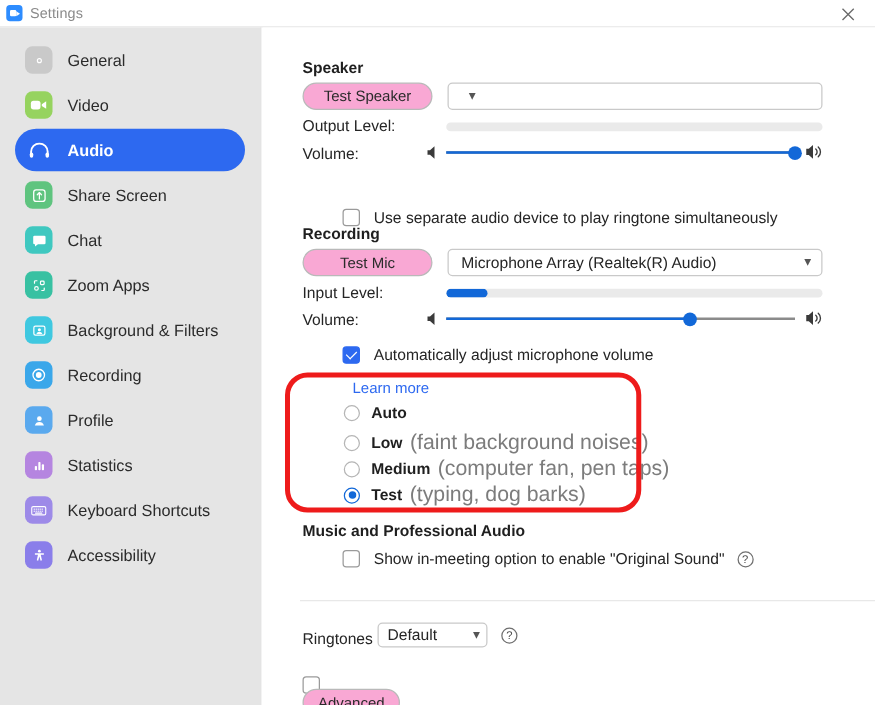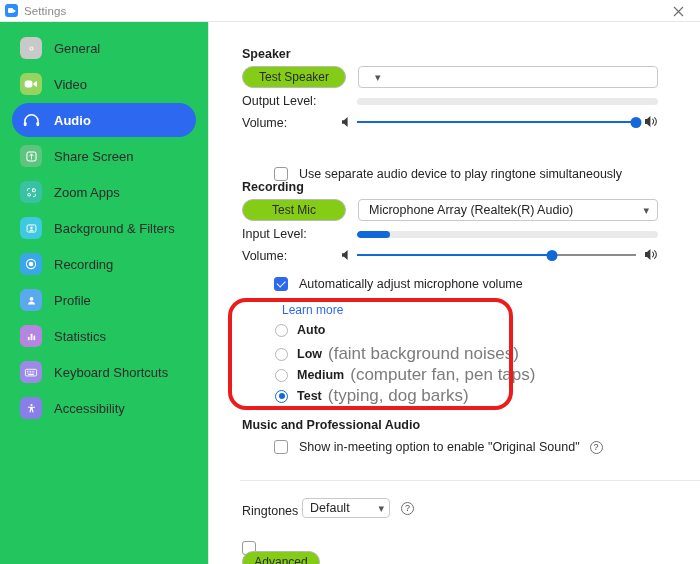--- a/index.html
+++ b/index.html
@@ -47,21 +47,21 @@
     width: 44px; height: 22px;
     display: flex; align-items: center; justify-content: center;
     color: #6b6b6b;
   }
   .titlebar-close svg { display: block; }
 
   
   .sidebar {
     position: absolute; left: 0; top: 22px;
     width: 209px; height: 542px;
-    background: #22c55e;
+    background: #e5e5e5;
     border-right: 1px solid #e4e4e4;
     padding-top: 9px;
   }
   .nav-item {
     display: flex; align-items: center;
     height: 34px; margin: 0 12px 2px 12px;
     padding-left: 8px;
     border-radius: 17px;
     cursor: pointer;
   }
@@ -85,21 +85,21 @@
     background: #ffffff;
     overflow: hidden;
   }
   .sect-title {
     font-size: 12.5px; font-weight: bold; color: #1f1f1f;
   }
   .row { display: flex; align-items: center; padding-left: 32px; }
 
   .btn {
     border: 1px solid #b9b9b9;
-    background: #84cc16;
+    background: #f9a8d4;
     border-radius: 14px;
     font-size: 12px;
     color: #2b2b2b;
     text-align: center;
     font-family: "Liberation Sans", sans-serif;
     cursor: pointer;
   }
   .combo {
     border: 1px solid #c9c9c9;
     background: #fff;
@@ -232,20 +232,28 @@
     <div class="nav-item">
       <span class="nav-ico" style="background:#5fc47f">
         <svg width="13" height="13" viewBox="0 0 20 20" fill="none">
           <rect x="3" y="3" width="14" height="14" rx="3" stroke="#fff" stroke-width="1.6"></rect>
           <path d="M10 14V6.8M10 6.2l-2.6 2.7M10 6.2l2.6 2.7" stroke="#fff" stroke-width="1.5" stroke-linecap="round"></path>
         </svg>
       </span>
       <span class="nav-label">Share Screen</span>
     </div>
 
+    <div class="nav-item">
+      <span class="nav-ico" style="background:#3fc8c0">
+        <svg width="13" height="13" viewBox="0 0 20 20" fill="#fff">
+          <path d="M4 4h12a1.6 1.6 0 011.6 1.6v7.2A1.6 1.6 0 0116 14.4H8.3L4.6 17.2V14.4H4a1.6 1.6 0 01-1.6-1.6V5.6A1.6 1.6 0 014 4z"></path>
+        </svg>
+      </span>
+      <span class="nav-label">Chat</span>
+    </div>
 
     <div class="nav-item">
       <span class="nav-ico" style="background:#38c1a2">
         <svg width="13" height="13" viewBox="0 0 20 20" fill="none" stroke="#fff" stroke-width="1.5" stroke-linecap="round">
           <path d="M4 7V5.2A1.2 1.2 0 015.2 4H7"></path>
           <path d="M16 13v1.8a1.2 1.2 0 01-1.2 1.2H13"></path>
           <circle cx="6.4" cy="13.4" r="2.2"></circle>
           <rect x="11.4" y="4.4" width="4.4" height="4.4" rx="1"></rect>
         </svg>
       </span>

